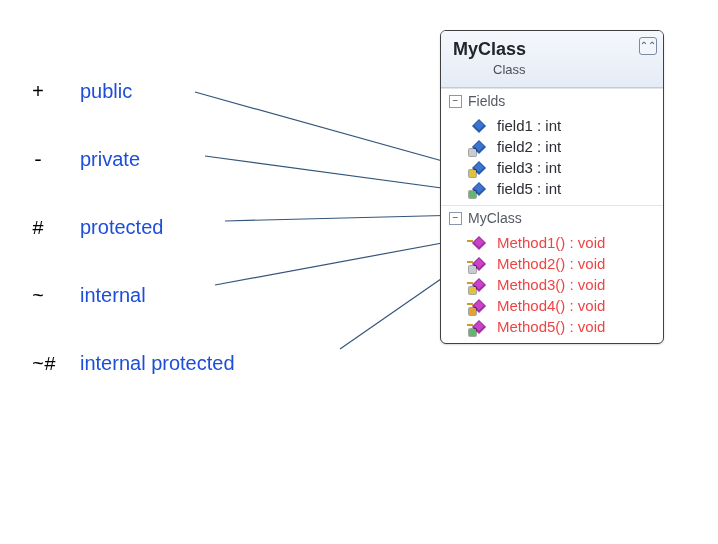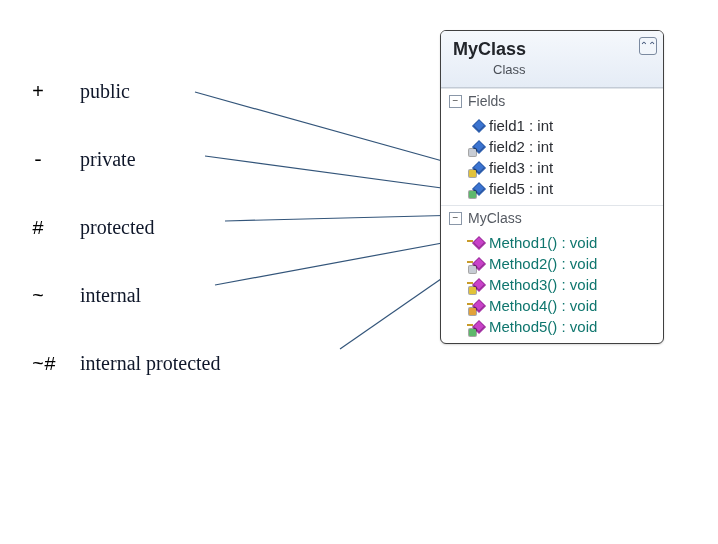--- a/index.html
+++ b/index.html
@@ -31,23 +31,23 @@
     align-items: baseline;
     margin-bottom: 44px;
   }
   .legend-sym {
     width: 48px;
     font-family: "Courier New", monospace;
     font-size: 20px;
     color: #000;
   }
   .legend-label {
-    font-family: Liberation Serif, serif;
+    font-family: Liberation Sans, sans-serif;
     font-size: 20px;
-    color: #0f172a;
+    color: #1d4ed8;
   }
 
   
   .classbox {
     position: absolute;
     left: 440px;
     top: 30px;
     width: 222px;
     border: 1px solid #404040;
     border-radius: 6px;
@@ -107,27 +107,27 @@
     font-size: 10px;
     line-height: 1;
     color: #444;
   }
   .member-list {
     padding: 2px 0 6px 0;
   }
   .member-row {
     display: flex;
     align-items: center;
-    gap: 2px;
+    gap: 10px;
     padding: 2px 10px 2px 30px;
     font-size: 15px;
     color: #2b2e33;
   }
   .member-row.method {
-    color: #0f766e;
+    color: #ef4444;
   }
   .micon {
     width: 16px; height: 16px;
     flex: 0 0 16px;
     position: relative;
   }
   
   .micon.field::before {
     content: "";
     position: absolute;

